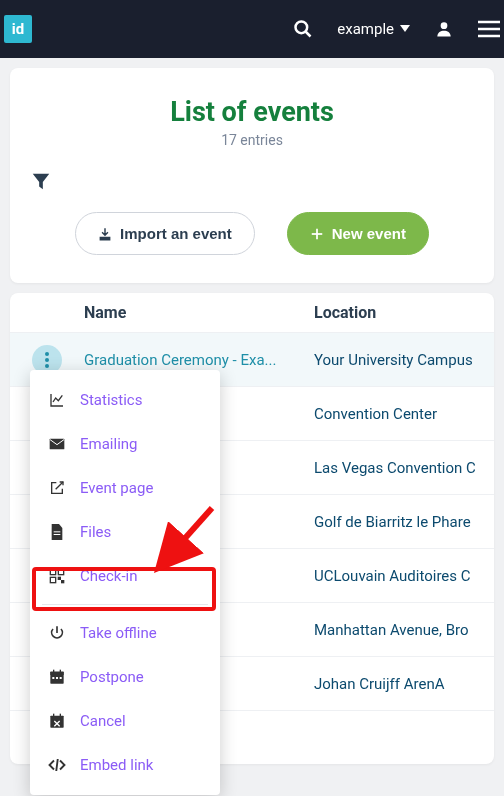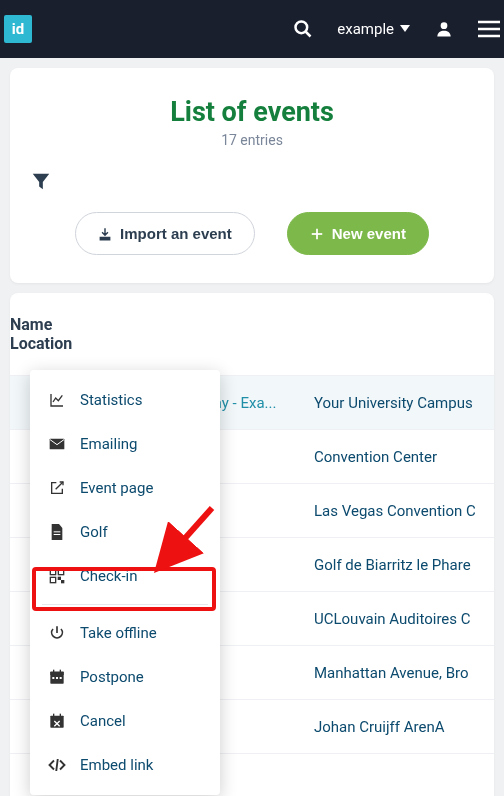--- a/index.html
+++ b/index.html
@@ -11,33 +11,33 @@
   .org-dropdown { color: #fff; display: flex; align-items: center; gap: 6px; font-size: 15px; cursor: pointer; }
   .card { background: #fff; border-radius: 8px; margin: 10px; box-shadow: 0 1px 3px rgba(0,0,0,0.05); }
   .header-card { padding: 28px 20px 28px; text-align: center; }
   .header-card h1 { font-size: 27px; color: #15803d; font-weight: 700; margin-bottom: 4px; }
   .subtitle { color: #7a8699; font-size: 14px; }
   .filter-icon { margin: 22px auto 0; color: #2c3e50; }
   .button-row { display: flex; gap: 32px; justify-content: center; margin-top: 20px; }
   .btn { padding: 12px 22px; border-radius: 24px; font-size: 15px; font-weight: 600; display: flex; align-items: center; gap: 8px; border: 1px solid #d0d4db; background: #fff; cursor: pointer; color: #2c3e50; }
   .btn-primary { background: #7db84a; border-color: #7db84a; color: #fff; }
   .table-card { padding: 0; overflow: hidden; }
-  .table-header { display: flex; padding: 22px 0; flex-direction: column; }
+  .table-header { display: flex; padding: 10px 0; }
   .col-action { width: 74px; }
   .col-name { width: 230px; font-weight: 700; color: #2c3e50; font-size: 16px; }
   .col-location { flex: 1; font-weight: 700; color: #2c3e50; font-size: 16px; }
   .row { display: flex; align-items: center; height: 54px; border-top: 1px solid #eef0f3; }
   .row.active { background: #f2f8fa; }
   .kebab { width: 74px; display: flex; justify-content: center; }
   .kebab-dot { width: 30px; height: 30px; border-radius: 50%; display: flex; align-items: center; justify-content: center; cursor: pointer; }
   .kebab-dot.active { background: #bce3ed; }
   .name-cell { width: 230px; color: #1f8fa8; font-size: 15px; cursor: pointer; white-space: nowrap; overflow: hidden; text-overflow: ellipsis; padding-right: 10px; }
   .loc-cell { flex: 1; color: #0c4a6e; font-size: 15px; white-space: nowrap; overflow: hidden; padding-right: 6px; }
   .dropdown { position: absolute; left: 30px; top: 370px; width: 190px; background: #fff; border-radius: 4px; box-shadow: 0 4px 18px rgba(0,0,0,0.2); padding: 8px 0; z-index: 10; }
-  .dropdown-item { display: flex; align-items: center; gap: 14px; padding: 13px 18px; font-size: 15px; color: #0c4a6e; cursor: pointer; }
+  .dropdown-item { display: flex; align-items: center; gap: 14px; padding: 13px 18px; font-size: 15px; color: #8b5cf6; cursor: pointer; }
   .dropdown-item .di-icon { width: 18px; display: flex; justify-content: center; color: #333; }
   .dropdown-divider { height: 1px; background: #e5e8ec; margin: 6px 12px; }
   .highlight-box { position: absolute; border: 4px solid #e11; border-radius: 4px; left: 32px; top: 567px; width: 184px; height: 44px; z-index: 20; pointer-events: none; }
   .arrow { position: absolute; left: 152px; top: 500px; z-index: 21; pointer-events: none; }
   svg { display: block; }
 </style>
 </head>
 <body>
 
 <div class="topbar">
@@ -234,21 +234,21 @@
     <span>Event page</span>
   </div>
   <div class="dropdown-item">
     <span class="di-icon">
         <svg width="14" height="16" viewBox="0 0 20 24" fill="currentColor">
           <path d="M2 0 L13 0 L18 6 L18 24 L2 24 Z"></path>
           <rect x="5" y="11" width="10" height="1.5" fill="#fff"></rect>
           <rect x="5" y="15" width="10" height="1.5" fill="#fff"></rect>
         </svg>
       </span>
-    <span>Golf</span>
+    <span>Files</span>
   </div>
   <div class="dropdown-item">
     <span class="di-icon">
         <svg width="16" height="16" viewBox="0 0 24 24" fill="none" stroke="currentColor" stroke-width="2">
           <rect x="2" y="2" width="8" height="8"></rect>
           <rect x="14" y="2" width="8" height="8"></rect>
           <rect x="2" y="14" width="8" height="8"></rect>
           <rect x="14" y="14" width="3" height="3" fill="currentColor"></rect>
           <rect x="19" y="19" width="3" height="3" fill="currentColor"></rect>
         </svg>

